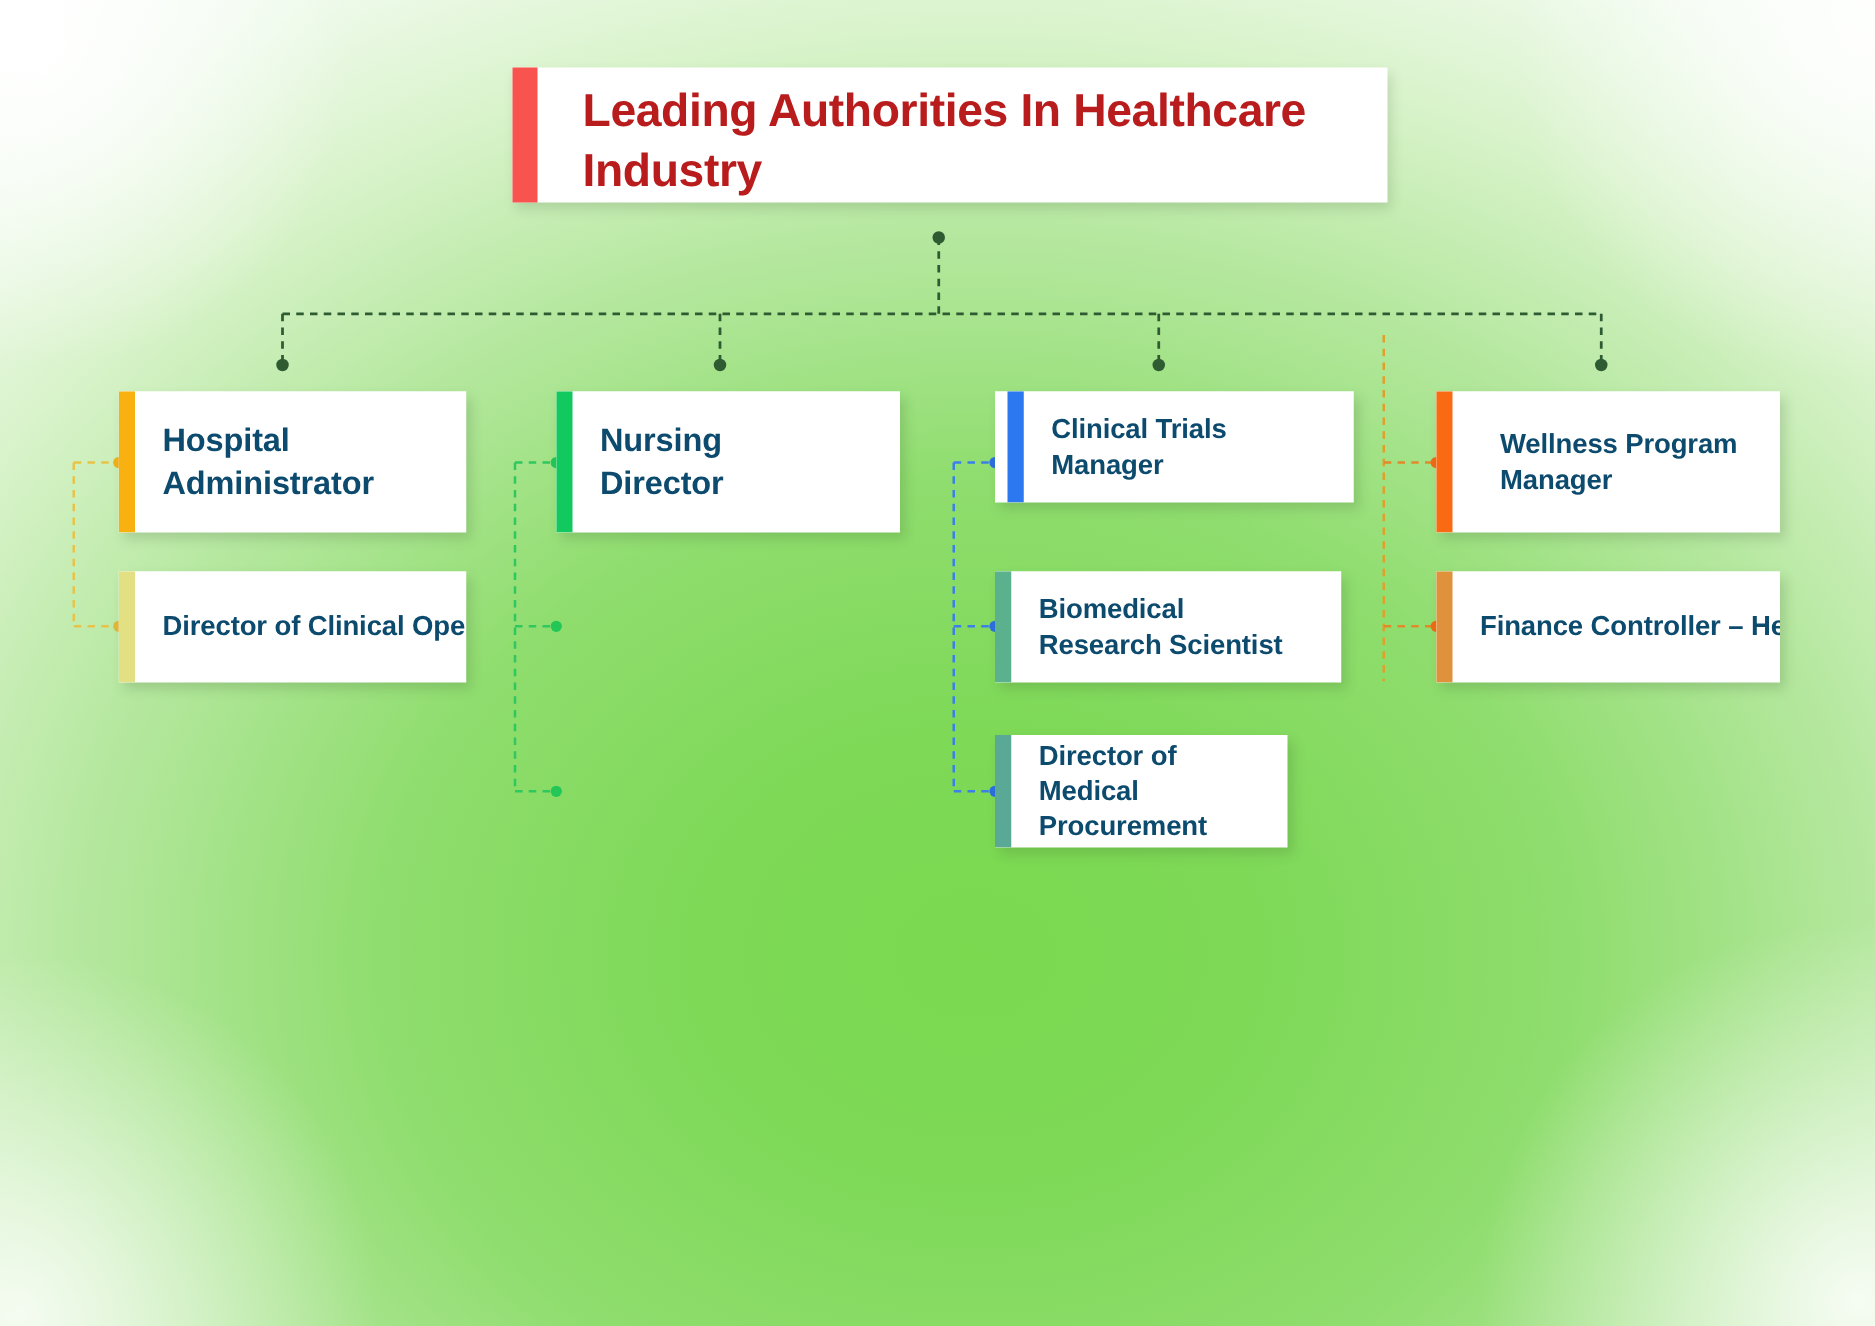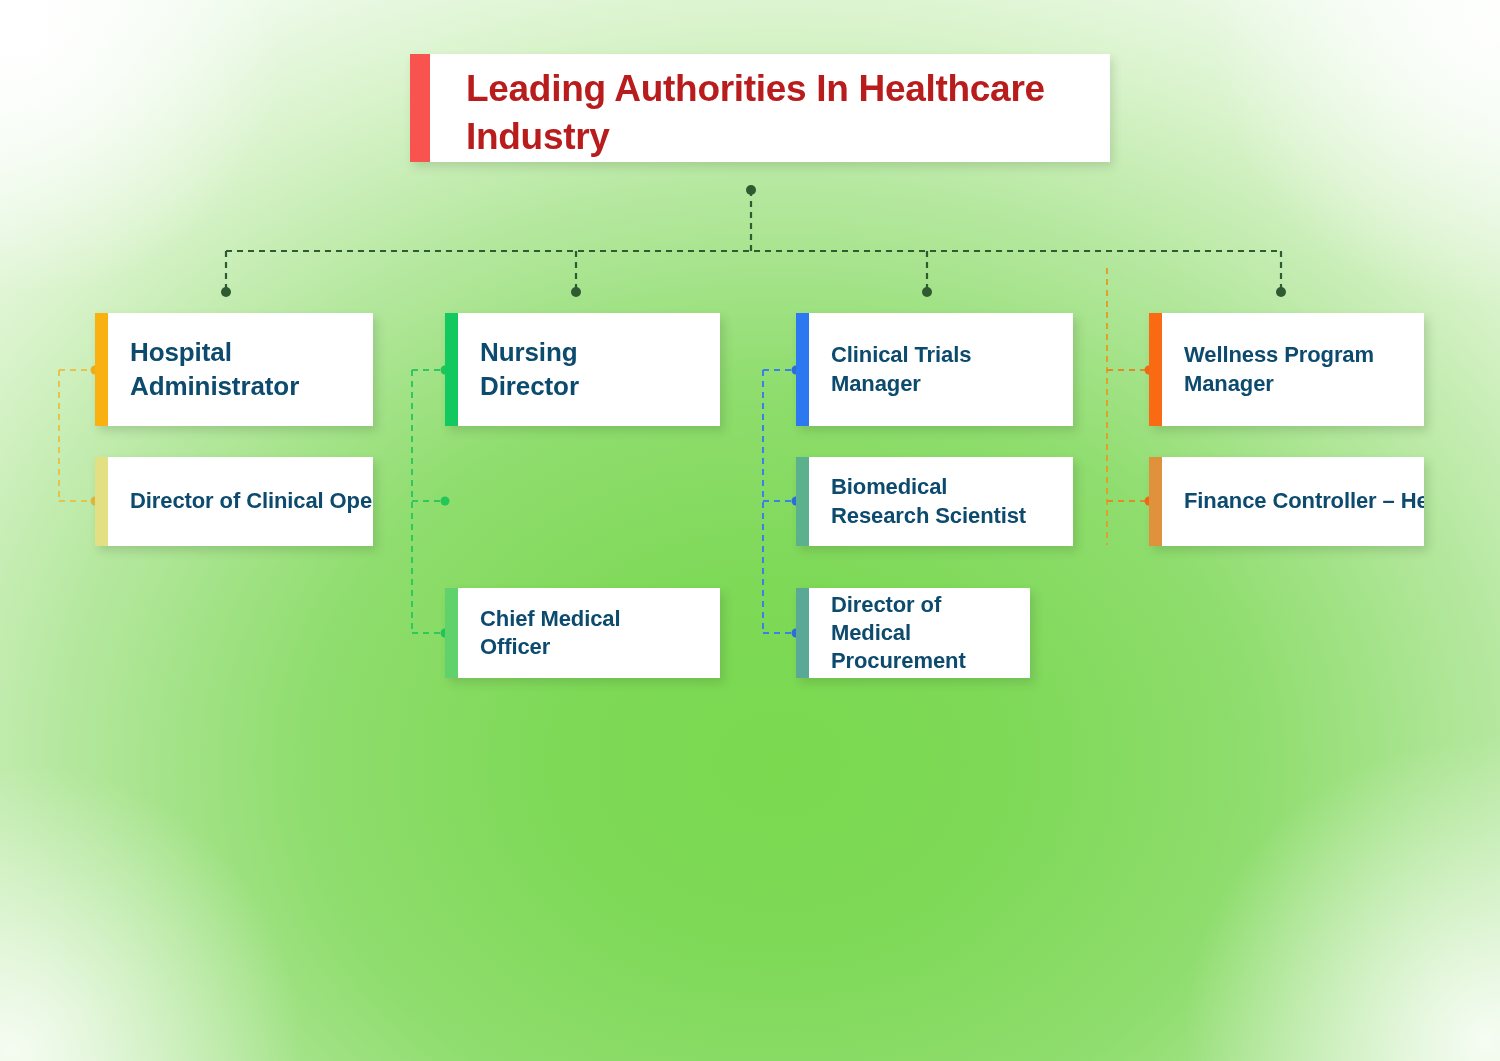--- a/index.html
+++ b/index.html
@@ -181,45 +181,40 @@
 Operations</div>
   </div>
 
   <div class="node" style="left:445px; top:313px; width:275px; height:113px;">
     <div class="node-accent" style="width:13px; background:#11c95f;"></div>
     <div class="node-label big">Nursing
 Director</div>
   </div>
 
 
-  <div class="node" style="left:445px; top:588px; width:275px; height:90px;">
-    <div class="node-accent" style="width:13px; background:#5fd26b;"></div>
-    <div class="node-label">Chief Medical
-Officer</div>
-  </div>
-
-  <div class="node" style="left:796px; top:313px; width:277px; height:113px;">
+
+  <div class="node" style="left:796px; top:313px; width:277px; height:89px;padding-left:10px;">
     <div class="node-accent" style="width:13px; background:#2b78f0;"></div>
     <div class="node-label">Clinical Trials
 Manager</div>
   </div>
 
   <div class="node" style="left:796px; top:457px; width:277px; height:89px;">
     <div class="node-accent" style="width:13px; background:#5bb08e;"></div>
     <div class="node-label">Biomedical
 Research Scientist</div>
   </div>
 
   <div class="node" style="left:796px; top:588px; width:234px; height:90px;">
     <div class="node-accent" style="width:13px; background:#5aa896;"></div>
     <div class="node-label">Director of Medical
 Procurement</div>
   </div>
 
-  <div class="node" style="left:1149px; top:313px; width:275px; height:113px;">
+  <div class="node" style="left:1149px; top:313px; width:275px; height:113px;gap:16px;">
     <div class="node-accent" style="width:13px; background:#f96a12;"></div>
     <div class="node-label">Wellness Program
 Manager</div>
   </div>
 
   <div class="node" style="left:1149px; top:457px; width:275px; height:89px;">
     <div class="node-accent" style="width:13px; background:#e0913c;"></div>
     <div class="node-label nowrap">Finance Controller –
 Healthcare</div>
   </div>

